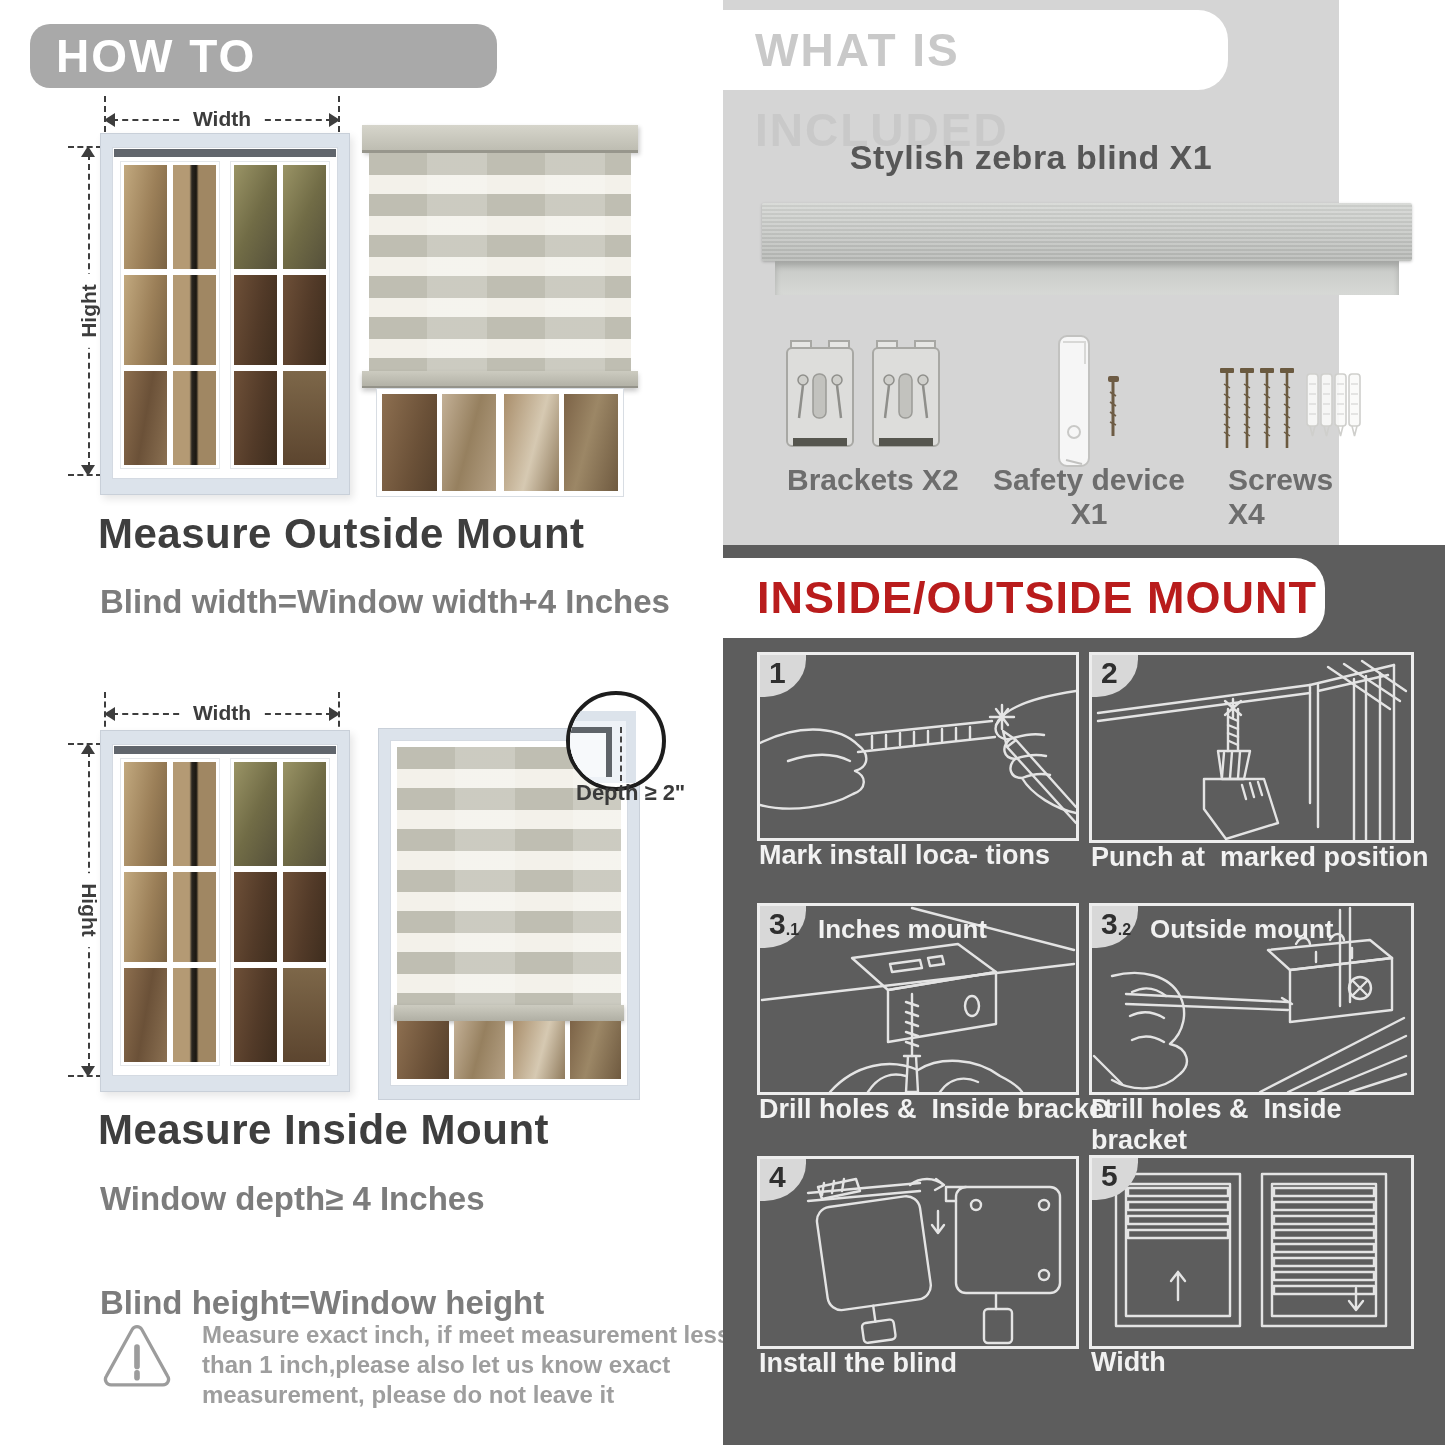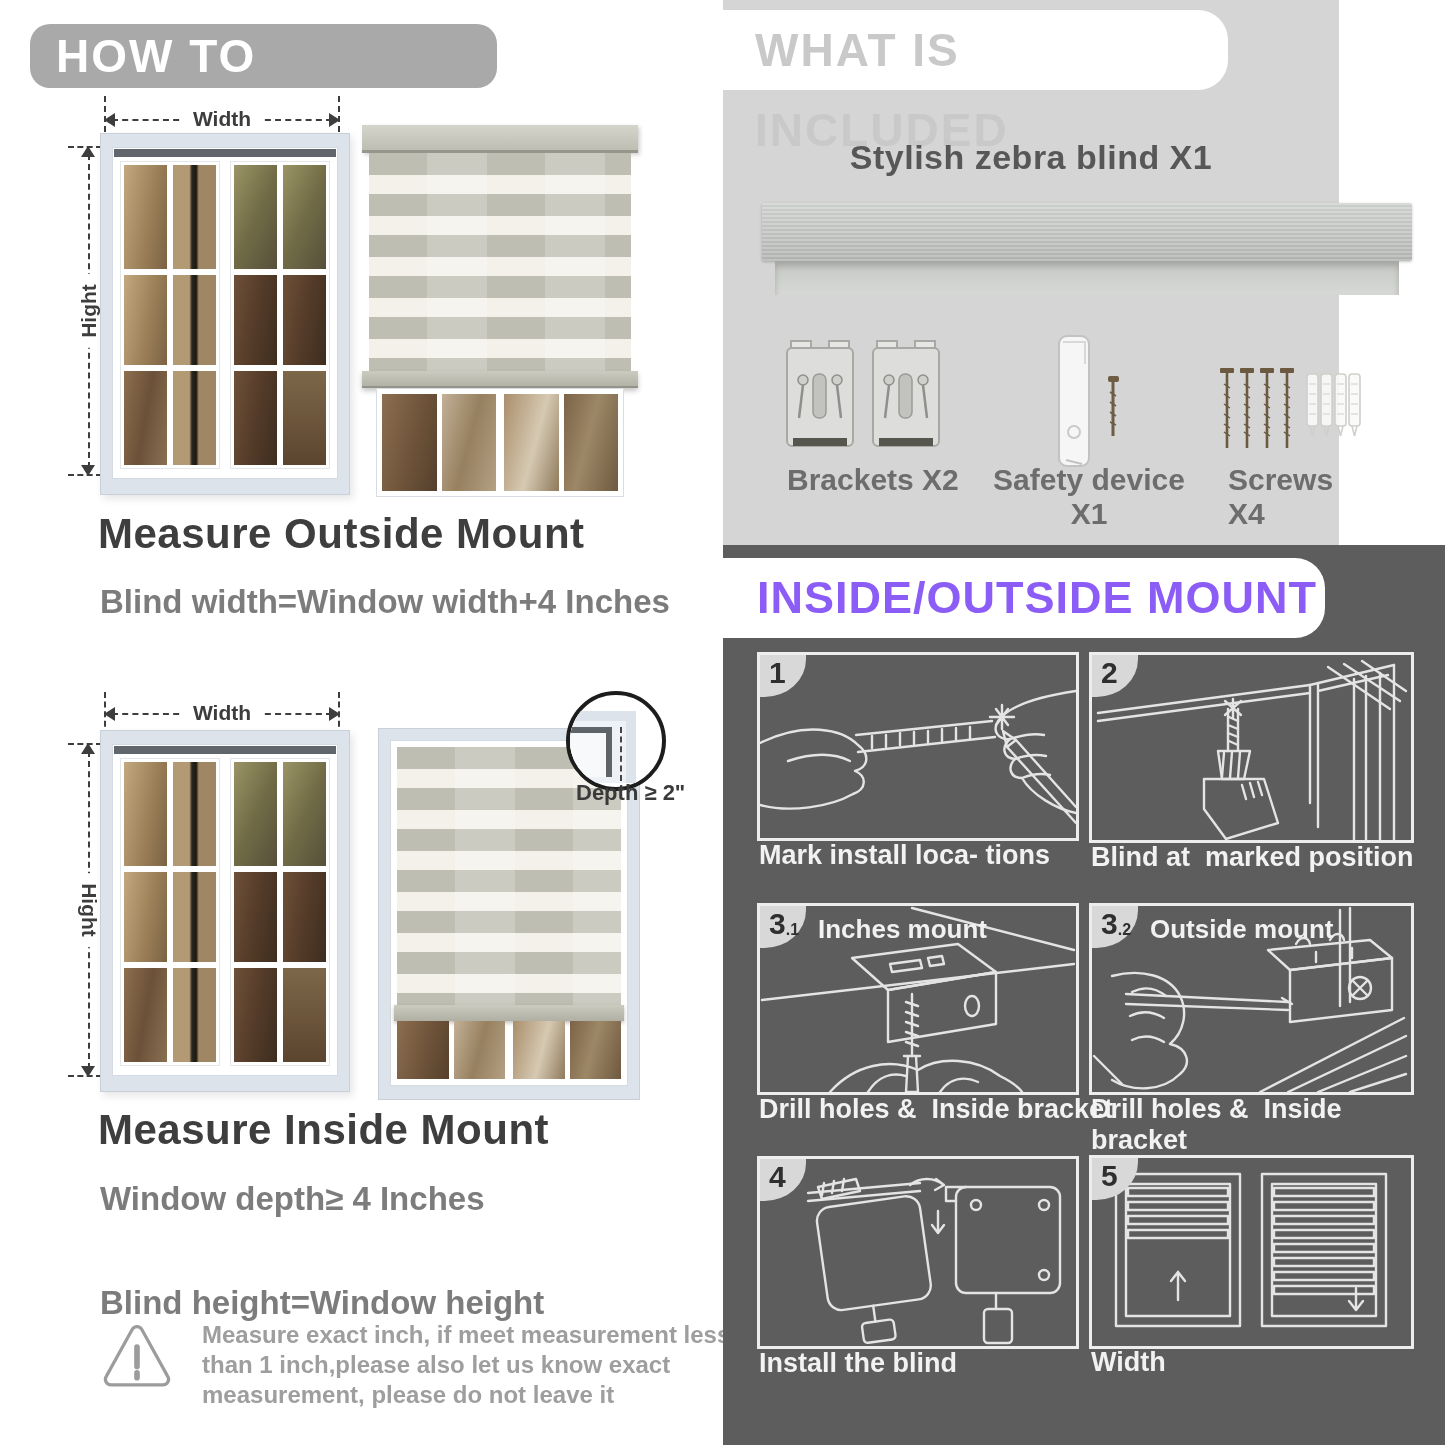--- a/index.html
+++ b/index.html
@@ -77,21 +77,21 @@
   
   #warning{left:100px;top:1320px;display:flex;gap:28px;align-items:flex-start;}
   #warning p{margin:0;font-size:24px;line-height:30px;color:#9e9e9e;}
 
   
   .sec-included{position:absolute;left:723px;top:0;width:616px;height:545px;background:var(--light-section,#d5d5d5);}
   .sec-mount{position:absolute;left:723px;top:545px;width:722px;height:900px;background:var(--dark-section,#5d5d5d);}
   .banner-white{position:absolute;background:#fff;border-radius:0 30px 30px 0;box-sizing:border-box;}
   #banner-included{left:0;top:10px;width:505px;height:80px;color:var(--included-title,#c9c9c9);
     font-size:46px;line-height:80px;padding-left:32px;letter-spacing:2px;}
-  #banner-mount{left:0;top:13px;width:602px;height:80px;color:#8b5cf6;
+  #banner-mount{left:0;top:13px;width:602px;height:80px;color:#b91c1c;
     font-size:45px;line-height:80px;padding-left:34px;letter-spacing:1px;}
   .product-title{position:absolute;left:0;top:138px;width:100%;text-align:center;
     font-size:34px;color:#575757;letter-spacing:.5px;}
   .headrail{position:absolute;left:39px;top:203px;width:650px;height:58px;border-radius:2px;
     background:repeating-linear-gradient(180deg,rgba(255,255,255,.14) 0 2px,rgba(0,0,0,.04) 2px 4px),
                linear-gradient(180deg,#d4d6d3,#c3c5c2 60%,#b6b8b5);
     box-shadow:0 1px 3px rgba(0,0,0,.22);}
   .headrail-lip{position:absolute;left:52px;top:261px;width:624px;height:34px;
     background:linear-gradient(180deg,#c6c8c5,#d7d9d6);box-shadow:inset 0 5px 6px rgba(0,0,0,.18);}
   .item-label{position:absolute;top:463px;font-size:30px;color:var(--item-label,#6d6d6d);}
@@ -388,21 +388,21 @@
         <path d="M126 96 L158 96 L152 124 L130 124 Z"></path>
         <path d="M132 98 L130 122 M140 97 L138 123 M148 97 L146 123"></path>
         <path d="M112 124 L172 124 L186 168 L134 184 L112 154 Z"></path>
         <path d="M150 130 L154 144 M158 128 L162 142 M166 127 L170 140"></path>
       </svg>
       <div class="badge">
           <span>2</span>
           <span class="bsub"></span>
         </div>
     </div>
-    <div class="caption" style="left:368px;top:297px;">Blind at  marked position</div>
+    <div class="caption" style="left:368px;top:297px;">Punch at  marked position</div>
 
     <div class="panel" style="left:34px;top:358px;width:316px;height:186px;">
       <svg class="art" viewBox="0 0 316 186">
         <path d="M2 94 L314 58 M152 2 L314 44"></path>
         <path d="M92 52 L198 38 L236 66 L128 84 Z"></path>
         <path d="M128 84 L236 66 L236 118 L128 136 Z"></path>
         <path d="M130 58 L160 54 L162 62 L132 66 Z M168 52 L182 50 L184 58 L170 60 Z"></path>
         <ellipse cx="212" cy="100" rx="7" ry="10"></ellipse>
         <path d="M152 88 L152 150"></path>
         <path d="M146 96 L158 100 M146 106 L158 110 M146 116 L158 120 M146 126 L158 130 M146 136 L158 140"></path>

